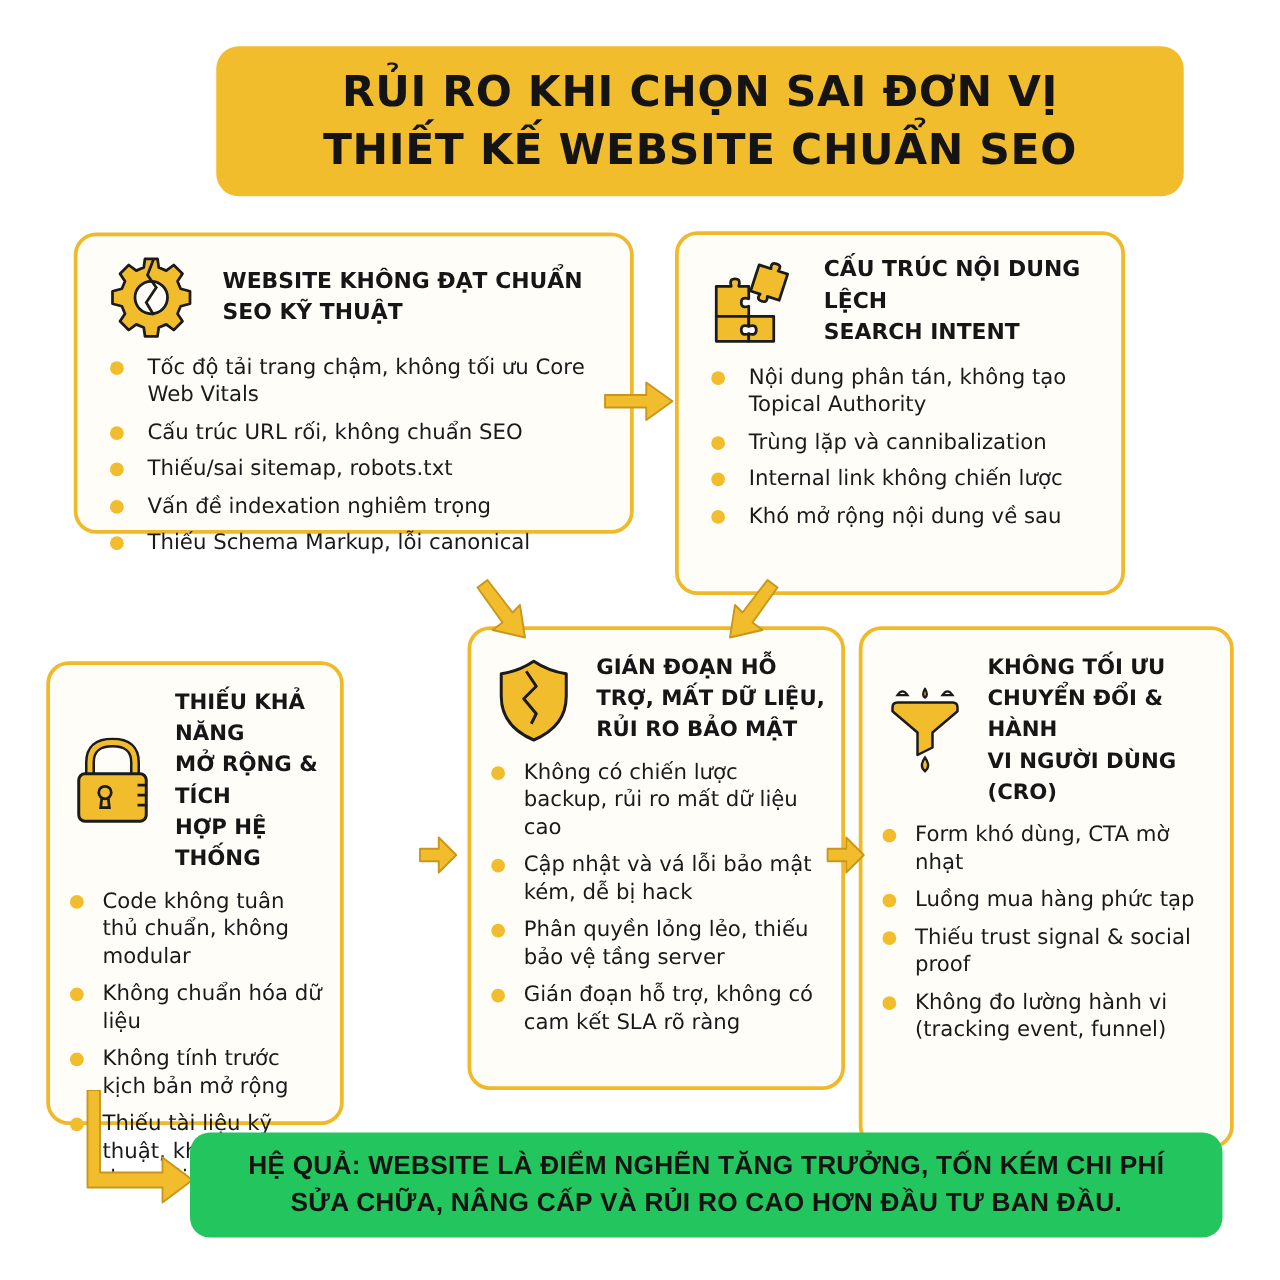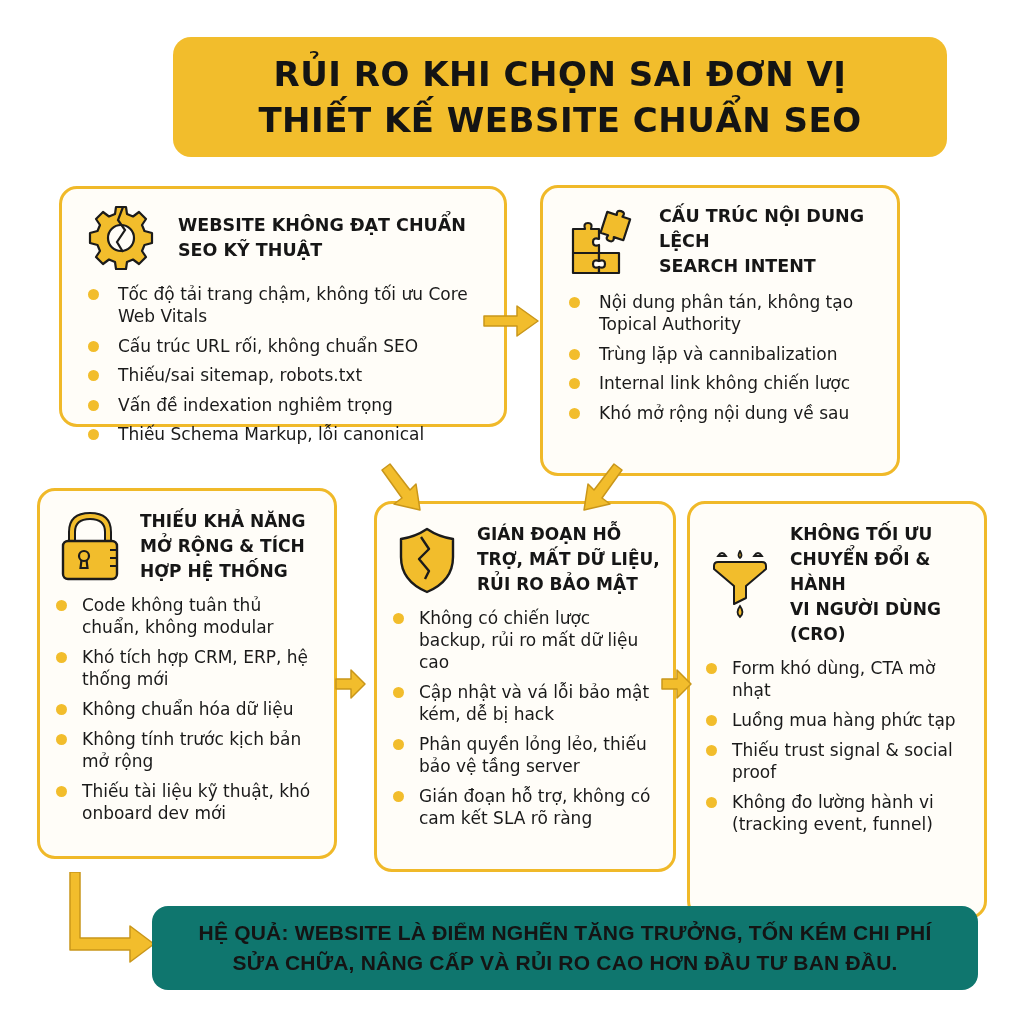--- a/index.html
+++ b/index.html
@@ -29,35 +29,35 @@
   #card-1 { left: 37px; top: 186px; width: 448px; height: 241px; margin-left: 22px; }
   #card-2 { left: 540px; top: 185px; width: 360px; height: 291px; }
   #card-1 .card-head, #card-2 .card-head { padding: 16px 0 0 26px; }
   #card-1 .card-icon, #card-2 .card-icon { width: 66px; height: 66px; margin-right: 24px; }
   #card-1 .card-title, #card-2 .card-title { font-size: 17.5px; line-height: 25px; }
   #card-1 .card-list, #card-2 .card-list { padding: 12px 8px 0 26px; }
   #card-1 .card-list li, #card-2 .card-list li { padding-left: 30px; font-size: 17px; line-height: 22px; margin-bottom: 7.5px; }
   #card-1 .card-list li .dot, #card-2 .card-list li .dot { top: 6px; }
 
   
-  #card-3 { left: 37px; top: 488px; width: 300px; height: 371px; }
+  #card-3 { left: 37px; top: 529px; width: 238px; height: 371px; }
   #card-4 { left: 374px; top: 501px; width: 302px; height: 371px; }
   #card-5 { left: 687px; top: 501px; width: 300px; height: 418px; }
   .card.small .card-head { padding: 18px 0 0 18px; }
   .card.small .card-icon { width: 64px; height: 70px; margin-right: 18px; }
   .card.small .card-title { font-size: 17px; line-height: 25px; }
   .card.small .card-list { padding: 10px 12px 0 16px; }
   .card.small .card-list li { padding-left: 26px; font-size: 17px; line-height: 22px; margin-bottom: 8px; }
   .card.small .card-list li .dot { top: 6px; }
 
   .arrow { position: absolute; }
 
   .result-box {
     position: absolute; left: 152px; top: 906px; width: 826px; height: 84px;
-    background: #0f766e; border-radius: 16px;
+    background: #22c55e; border-radius: 16px;
     display: flex; flex-direction: column; align-items: center; justify-content: center;
   }
   .result-line { font-family: "Liberation Sans", sans-serif; font-weight: bold; font-size: 21px; line-height: 30px; color: #141414; letter-spacing: 0.2px; }
 </style>
 </head>
 <body>
 
 <div class="title-box">
   <div class="title-line">RỦI RO KHI CHỌN SAI ĐƠN VỊ</div>
   <div class="title-line">THIẾT KẾ WEBSITE CHUẨN SEO</div>
@@ -130,21 +130,20 @@
       </svg>
     </div>
     <div class="card-title">
       <div>THIẾU KHẢ NĂNG</div>
       <div>MỞ RỘNG &amp; TÍCH</div>
       <div>HỢP HỆ THỐNG</div>
     </div>
   </div>
   <ul class="card-list">
     <li><span class="dot"></span><span>Code không tuân thủ chuẩn, không modular</span></li>
-    <li><span class="dot"></span><span>Khó tích hợp CRM, ERP, hệ thống mới</span></li>
     <li><span class="dot"></span><span>Không chuẩn hóa dữ liệu</span></li>
     <li><span class="dot"></span><span>Không tính trước kịch bản mở rộng</span></li>
     <li><span class="dot"></span><span>Thiếu tài liệu kỹ thuật, khó onboard dev mới</span></li>
   </ul>
 </div>
 
 <div class="card small" id="card-4">
   <div class="card-head">
     <div class="card-icon">
       <svg width="64" height="70" viewBox="0 0 64 70">

